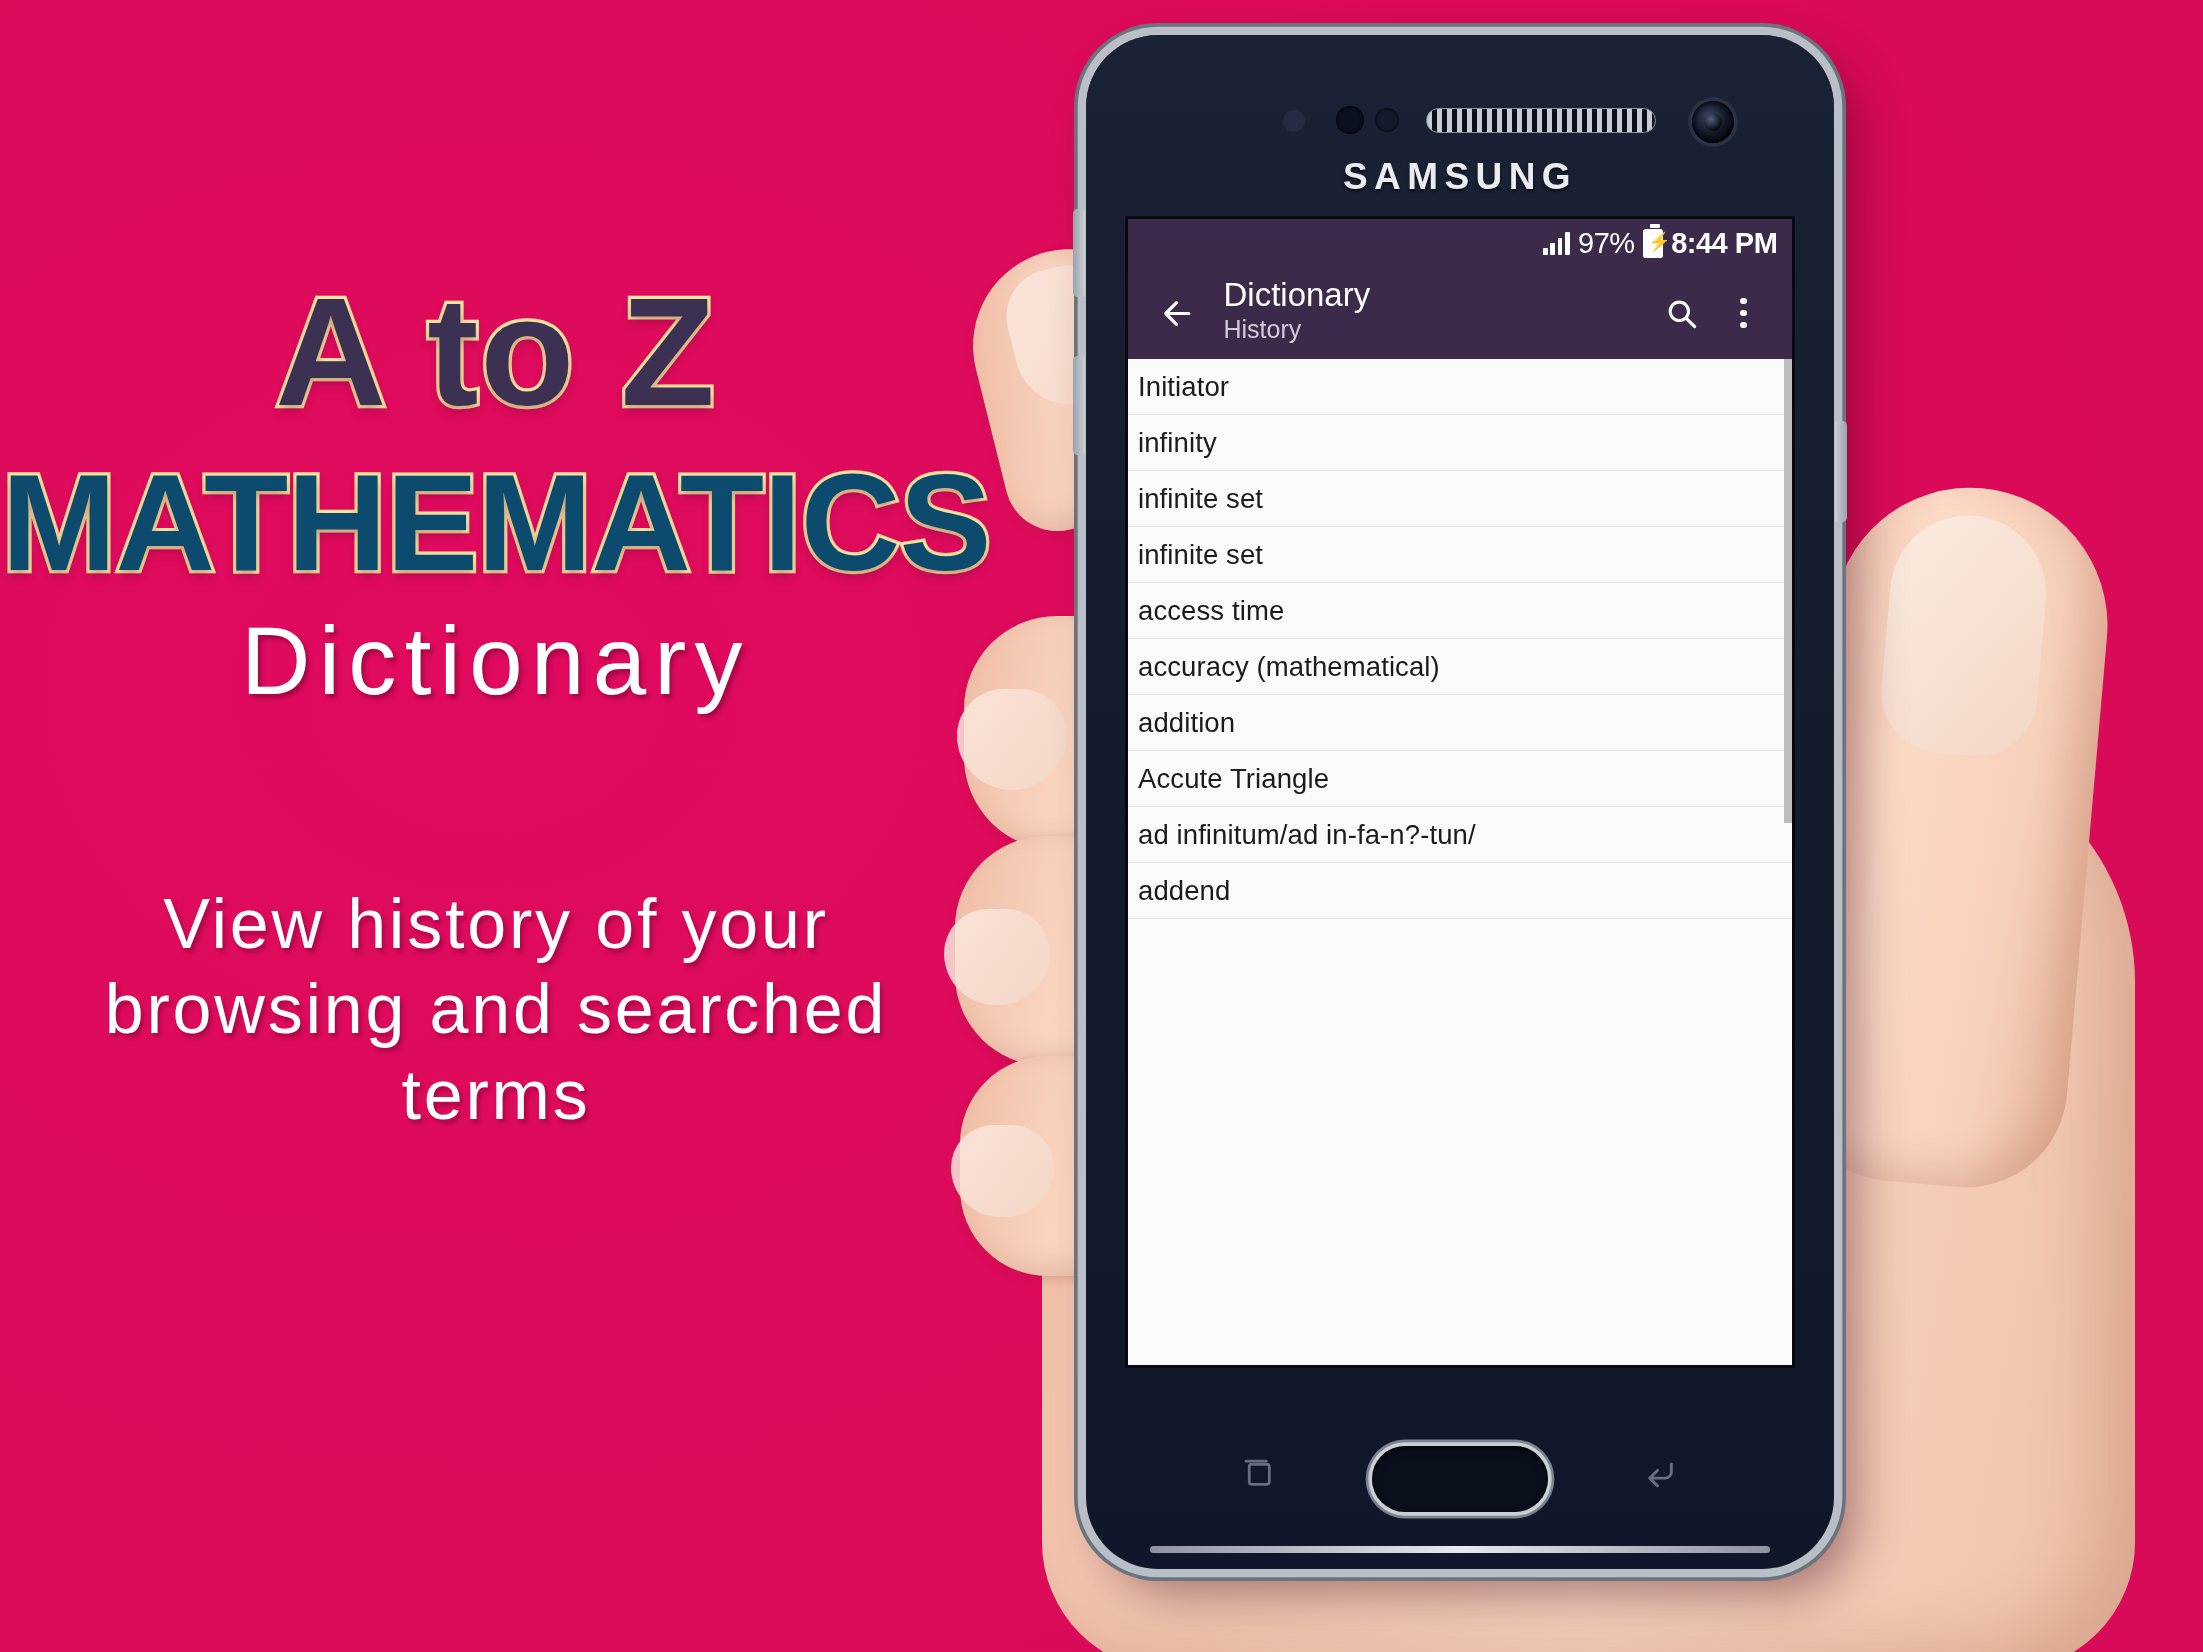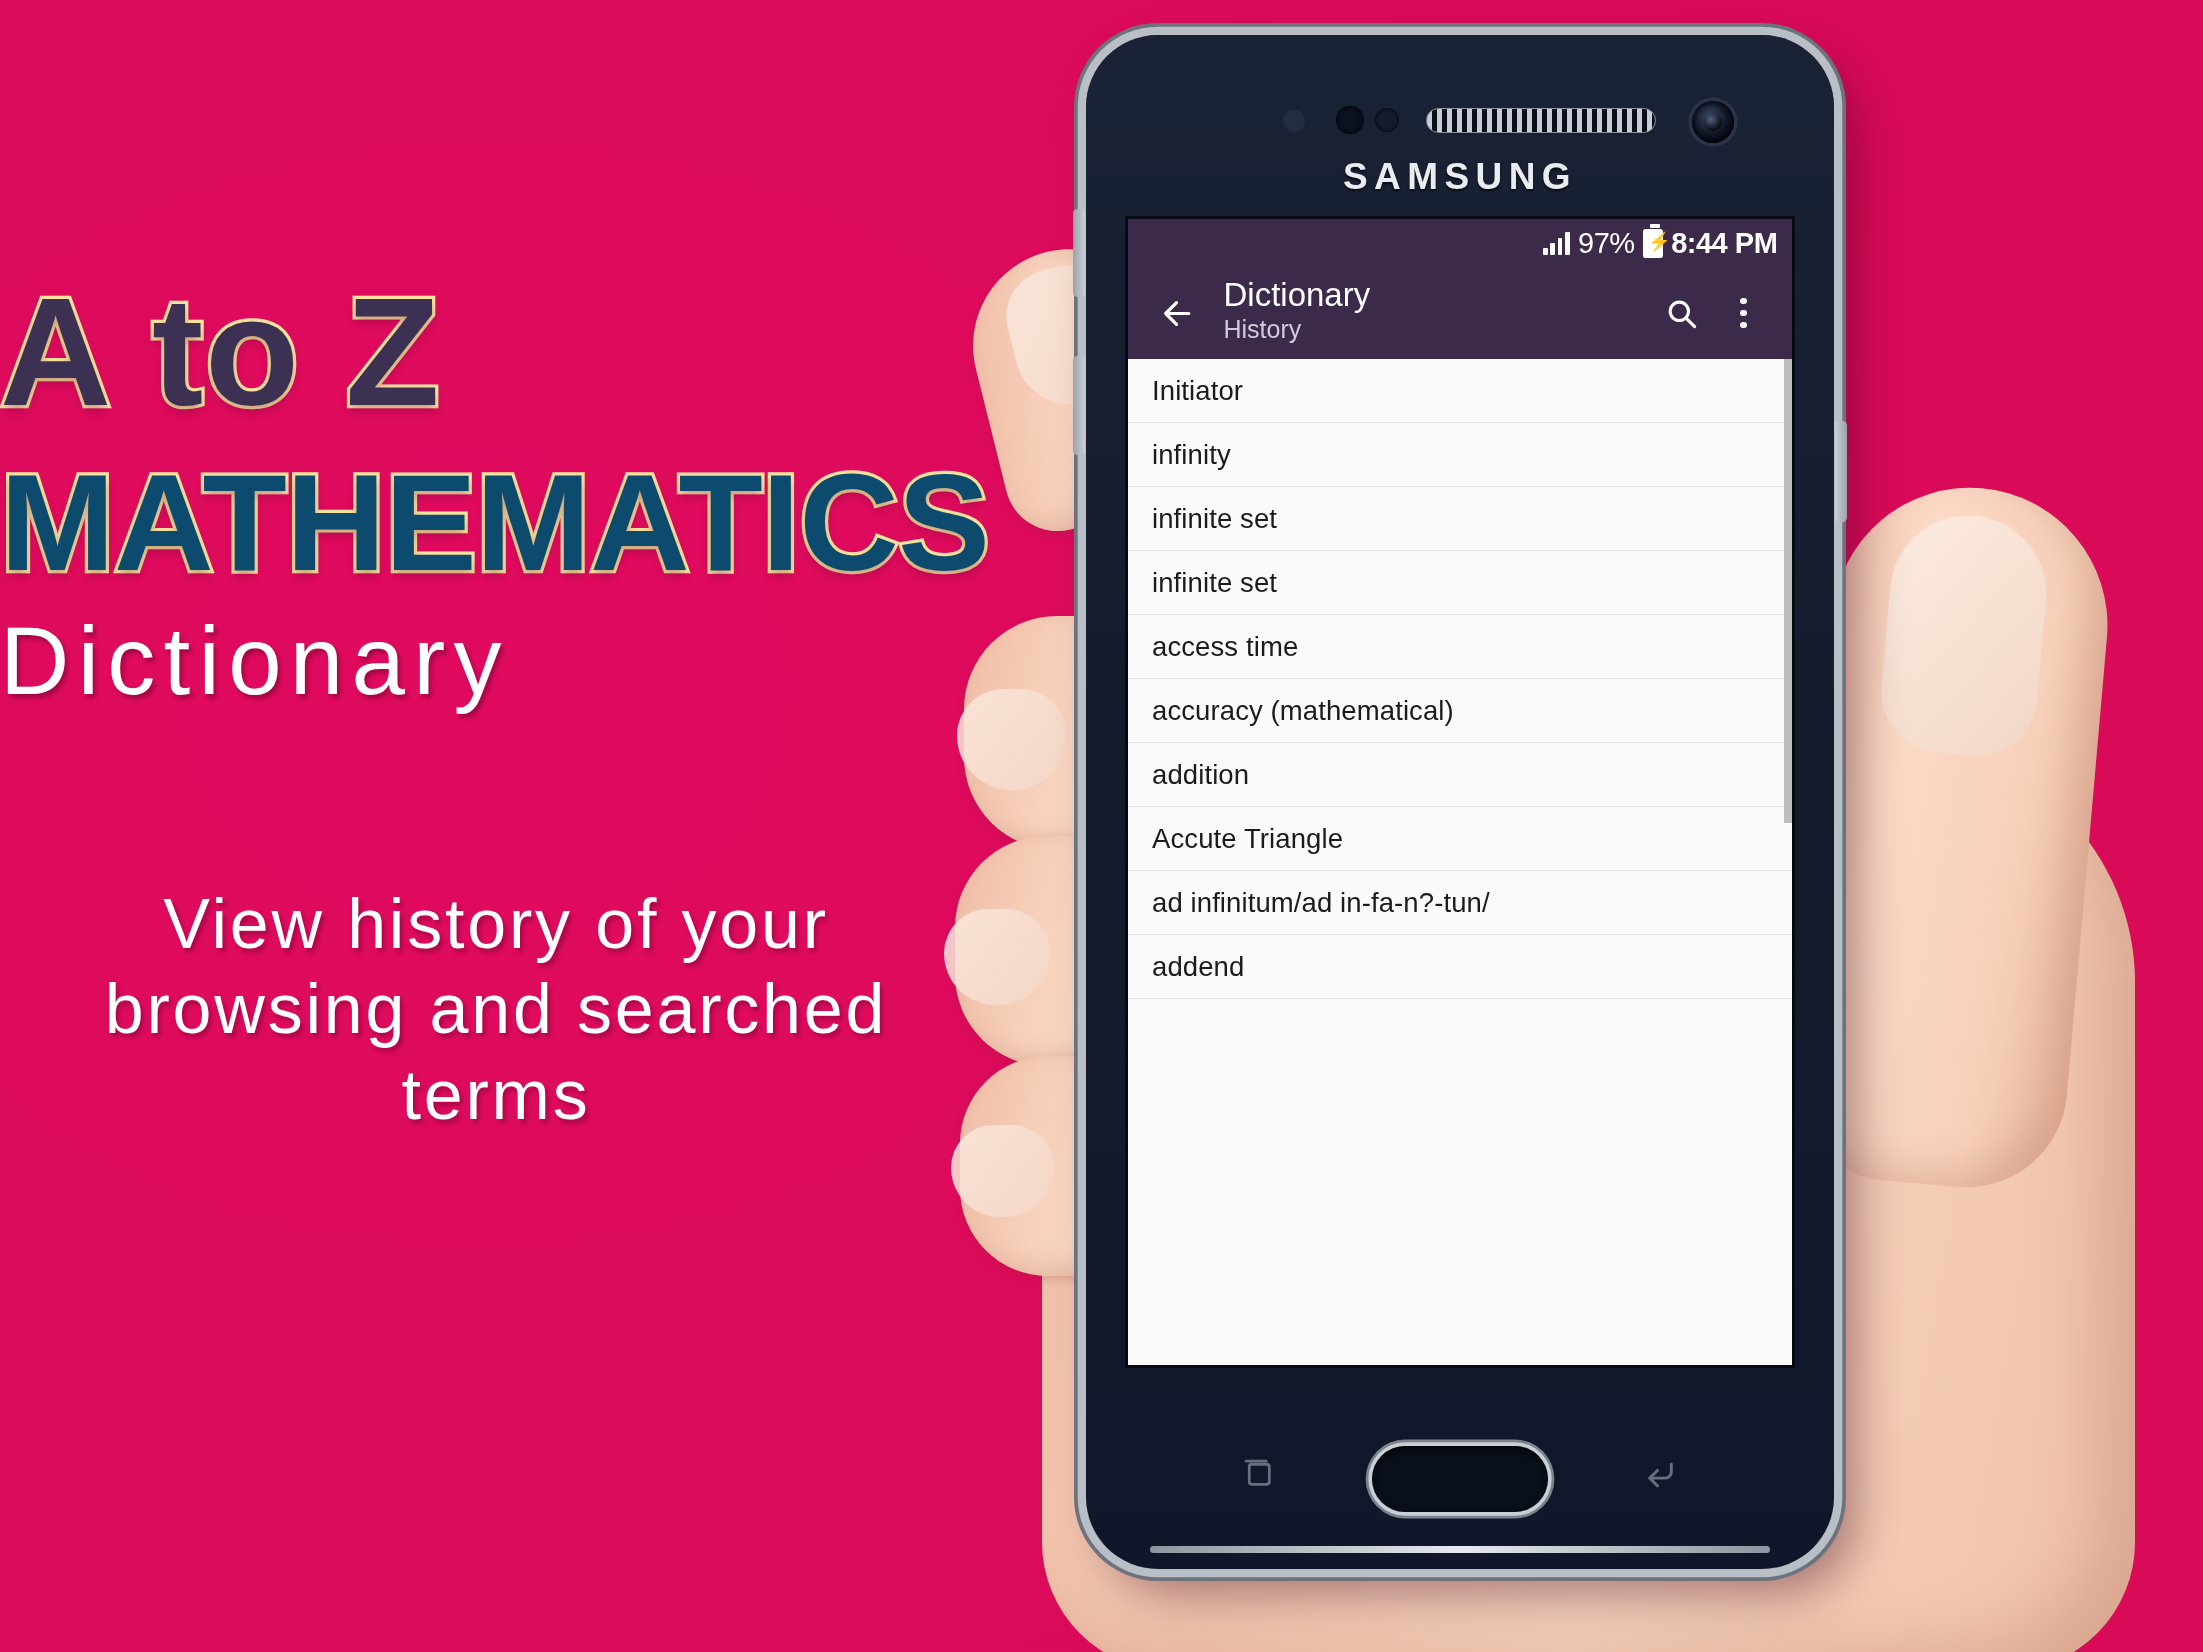--- a/index.html
+++ b/index.html
@@ -4,21 +4,21 @@
 <style>
   * { margin:0; padding:0; box-sizing:border-box; }
   html, body { width:2204px; height:1653px; overflow:hidden; }
   body {
     font-family:"Liberation Sans", sans-serif;
     background:radial-gradient(ellipse 1745px 1377px at 22% 42%, #E00A5E 0%, #DD0B5B 45%, #D90A58 100%);
     position:relative;
   }
 
   
-  .promo { position:absolute; left:0; top:275px; width:992px; }
+  .promo { position:absolute; left:0; top:275px; width:992px; text-align:center; }
 
   .promo-line1 {
     font-size:154px; font-weight:700; line-height:1.0;
     color:#3C3053; letter-spacing:1.8px;
     -webkit-text-stroke:6.4px #FBE6A0;
     paint-order:stroke fill;
     text-shadow:0 5.5px 9.2px rgba(80,0,35,.28);
   }
   .promo-line2 {
     font-size:138px; font-weight:700; line-height:1.06;
@@ -140,22 +140,22 @@
   .backbtn { width:57px; height:57px; display:flex; align-items:center; justify-content:center; flex:0 0 auto; }
   .titlewrap { flex:1 1 auto; margin-left:13px; }
   .apptitle { color:#FFFFFF; font-size:33px; line-height:1.0; font-weight:400; }
   .appsub { color:#D3CBDD; font-size:25px; line-height:1.5; font-weight:400; }
   .iconbtn { width:57px; height:57px; display:flex; align-items:center; justify-content:center; flex:0 0 auto; }
   .dots { display:flex; flex-direction:column; gap:5.5px; align-items:center; }
   .dots span { width:6.4px; height:6.4px; border-radius:50%; background:#FFFFFF; display:block; }
 
   .list { position:relative; background:#FAFAFA; }
   .row {
-    height:64px; display:flex; align-items:center;
-    padding-left:24px; border-bottom:0.9px solid #E4E4E6;
+    height:56px; display:flex; align-items:center;
+    padding-left:10px; border-bottom:0.9px solid #E4E4E6;
     background:#FAFAFA;
   }
   .row span { color:#1B1B1B; font-size:27.5px; font-weight:400; letter-spacing:0.1px; white-space:nowrap; }
   .row.blank { border-bottom:none; }
   .scrollthumb {
     position:absolute; right:0; top:0; width:8.3px; height:464px;
     background:#BDBDBD; border-radius:0;
   }
 
   

